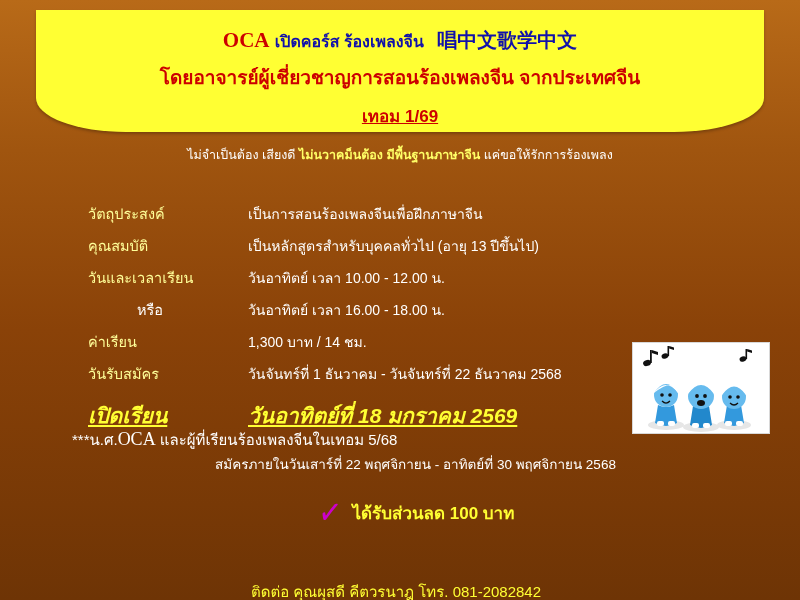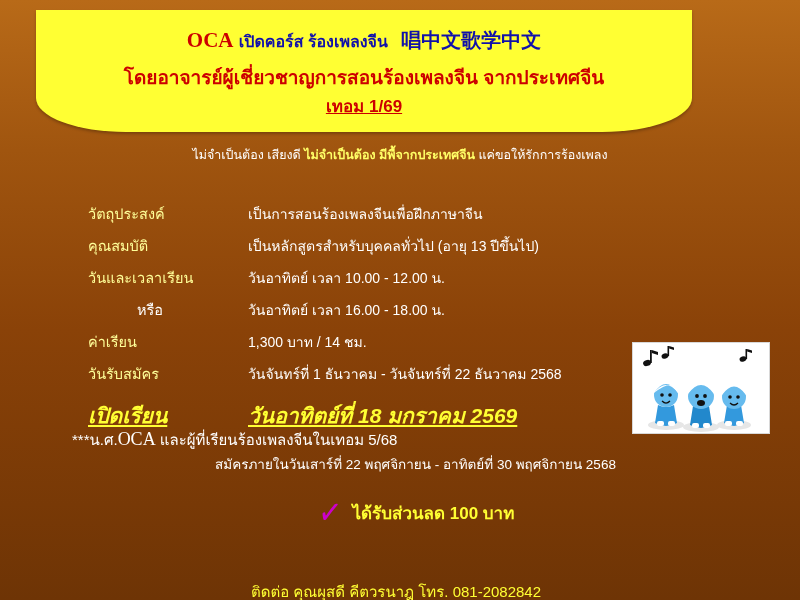--- a/index.html
+++ b/index.html
@@ -19,21 +19,21 @@
     box-sizing: border-box;
     background: #8a4a10;
     background-image: linear-gradient(to bottom, #b86a18 0%, #a0550f 25%, #8a4208 55%, #6e3405 100%);
     overflow: hidden;
   }
   
   .banner {
     position: absolute;
     left: 36px;
     top: 10px;
-    width: 656px;
+    width: 728px;
     height: 122px;
     background: #ffff33;
     border-radius: 0 0 90px 90px / 0 0 34px 34px;
     box-shadow: 0 2px 3px rgba(0,0,0,0.25);
     text-align: center;
     padding-top: 18px;
     box-sizing: border-box;
   }
   .banner .line1 {
     font-size: 19px;
@@ -57,20 +57,21 @@
     margin-left: 8px;
   }
   .banner .line2 {
     margin-top: 9px;
     font-size: 19px;
     font-weight: bold;
     color: #cc0000;
     white-space: nowrap;
   }
   .banner .line3 {
+    margin-top: 10px;
     font-size: 17px;
     font-weight: bold;
     color: #cc0000;
     text-decoration: underline;
     text-align: center;
   }
   .subnote {
     position: absolute;
     top: 145px;
     left: 0;
@@ -211,21 +212,21 @@
     <div class="line1">
       <span class="oca">OCA</span>
       <span class="th">เปิดคอร์ส ร้องเพลงจีน</span>
       <span class="cn">唱中文歌学中文</span>
     </div>
     <div class="line2">โดยอาจารย์ผู้เชี่ยวชาญการสอนร้องเพลงจีน จากประเทศจีน</div>
     <div class="line3">เทอม 1/69</div>
   </div>
 
   <div class="subnote">
-    <span>ไม่จำเป็นต้อง เสียงดี </span><span class="em">ไม่จำเป็นต้อง มีพื้จากประเทศจีน</span><span> แค่ขอให้รักการร้องเพลง</span>
+    <span>ไม่จำเป็นต้อง เสียงดี </span><span class="em">ไม่นวาคม็นต้อง มีพื้นฐานภาษาจีน</span><span> แค่ขอให้รักการร้องเพลง</span>
   </div>
 
   <div class="details">
 
     <div class="drow">
       <div class="dlabel">วัตถุประสงค์</div>
       <div class="dval">เป็นการสอนร้องเพลงจีนเพื่อฝึกภาษาจีน</div>
     </div>
 
     <div class="drow">

